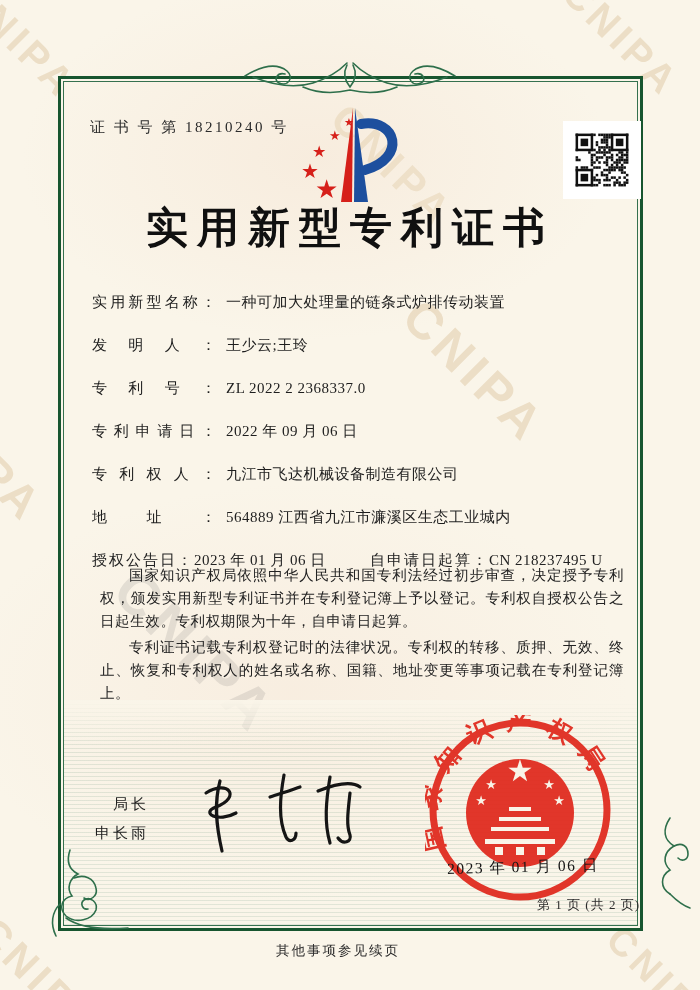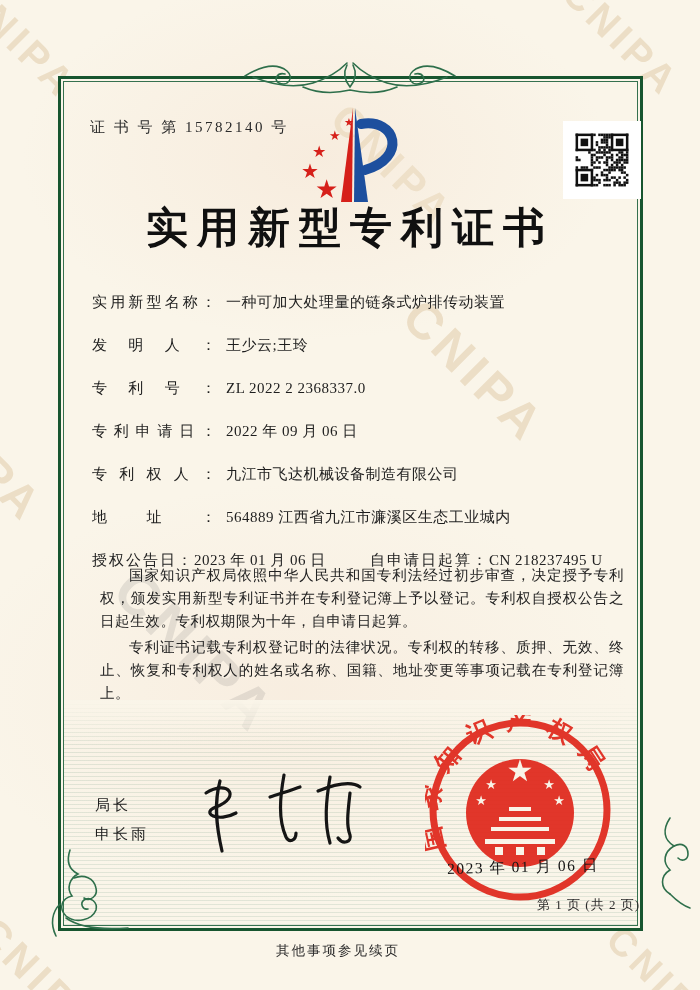--- a/index.html
+++ b/index.html
@@ -46,22 +46,22 @@
   .grant-row{position:absolute; left:92px; top:551px; width:520px; font-size:15px; white-space:nowrap;}
   .glabel{letter-spacing:2px;}
   .gvalue{letter-spacing:0.5px;}
   .gpair2{position:absolute; left:278px; top:0;}
   .paras{position:absolute; left:88px; top:564px; width:524px;margin-left:12px;}
   .paras p{
     margin:0 0 3px 0; font-size:14.5px; line-height:23px; text-indent:2em;
     letter-spacing:0.6px; color:#222; text-align:justify;
   }
   .signer{
-    position:absolute; left:95px; top:791px; font-family:Liberation Serif, serif;
-    font-size:15px; letter-spacing:3px; color:#1c1c1c; line-height:29px;
+    position:absolute; left:95px; top:791px; font-family:Liberation Mono, monospace;
+    font-size:15px; letter-spacing:3px; color:#1c1c1c; line-height:29px;text-align:right;
   }
   .signature{position:absolute; left:192px; top:763px;}
   .seal{position:absolute; left:425px; top:715px; width:190px; height:190px;}
   .seal-date{
     position:absolute; left:447px; top:857px; font-size:15.5px; letter-spacing:1.5px;
     color:#161616; transform:rotate(-1.5deg); white-space:nowrap;
   }
   .page-num{
     position:absolute; left:60px; top:896px; width:580px; text-align:right;
     font-size:13px; letter-spacing:1px; color:#2b2b2b;
@@ -112,21 +112,21 @@
     <path class="curl" d="M26,70 C40,80 62,82 88,80"></path>
     <path class="curl" d="M20,56 C12,64 10,76 16,88"></path>
   </svg>
 
   <svg class="ornament-br" width="44" height="96" viewBox="0 0 44 96">
     <path class="curl" d="M22,2 C14,14 16,24 26,30 C16,36 14,46 22,54 C12,60 12,72 22,78"></path>
     <path class="curl" d="M26,30 C34,26 40,30 40,38 C40,44 34,46 30,42"></path>
     <path class="curl" d="M22,78 C30,86 36,90 42,92"></path>
   </svg>
 
-  <div class="cert-no">证 书 号 第 15782140 号</div>
+  <div class="cert-no">证 书 号 第 18210240 号</div>
 
   <svg class="logo" width="130" height="115" viewBox="0 0 130 115">
     <text x="30" y="100" font-size="26" fill="#d6201a">★</text>
     <text x="16" y="80" font-size="20" fill="#d6201a">★</text>
     <text x="27" y="59" font-size="16" fill="#d6201a">★</text>
     <text x="44" y="42" font-size="13" fill="#d6201a">★</text>
     <text x="59" y="28" font-size="11" fill="#d6201a">★</text>
     <polygon points="68,10 56,104 67,104" fill="#d6201a"></polygon>
     <polygon points="70,10 69,104 83,104" fill="#1d4f9e"></polygon>
     <path d="M76,26 C112,20 122,60 80,72" fill="none" stroke="#1d4f9e" stroke-width="10" stroke-linecap="round"></path>

